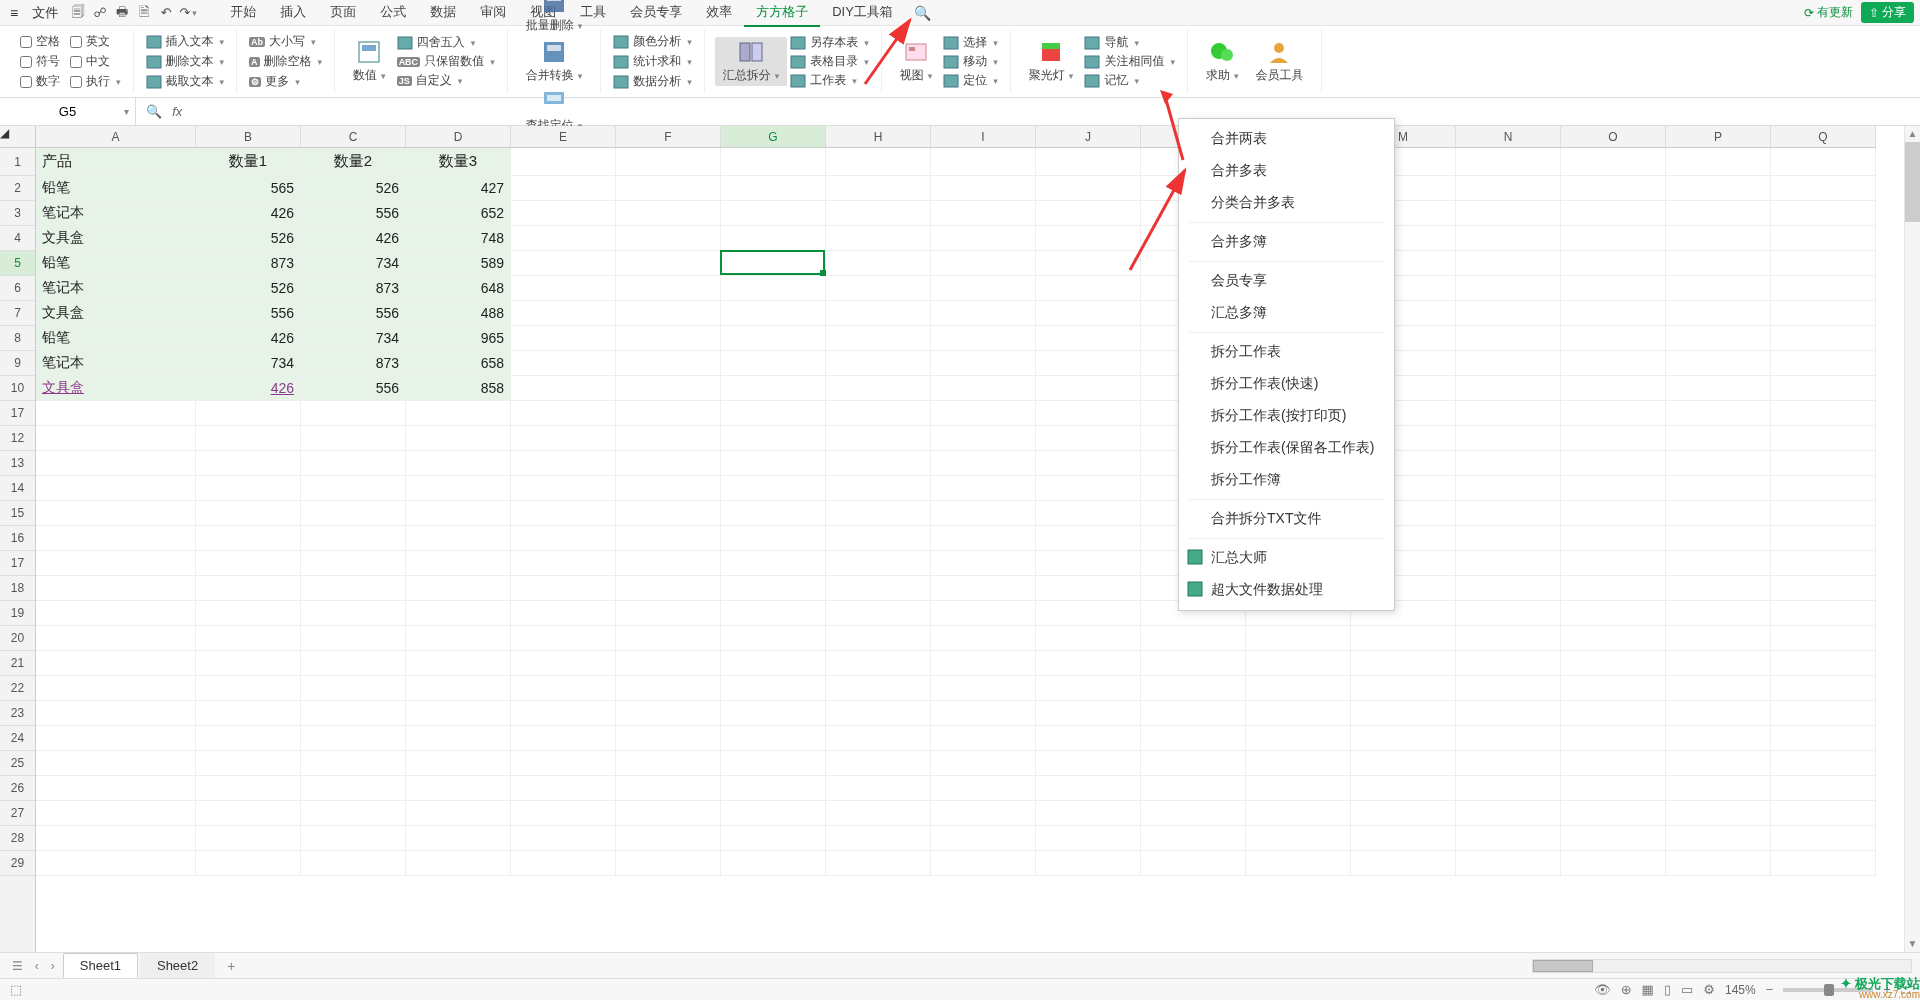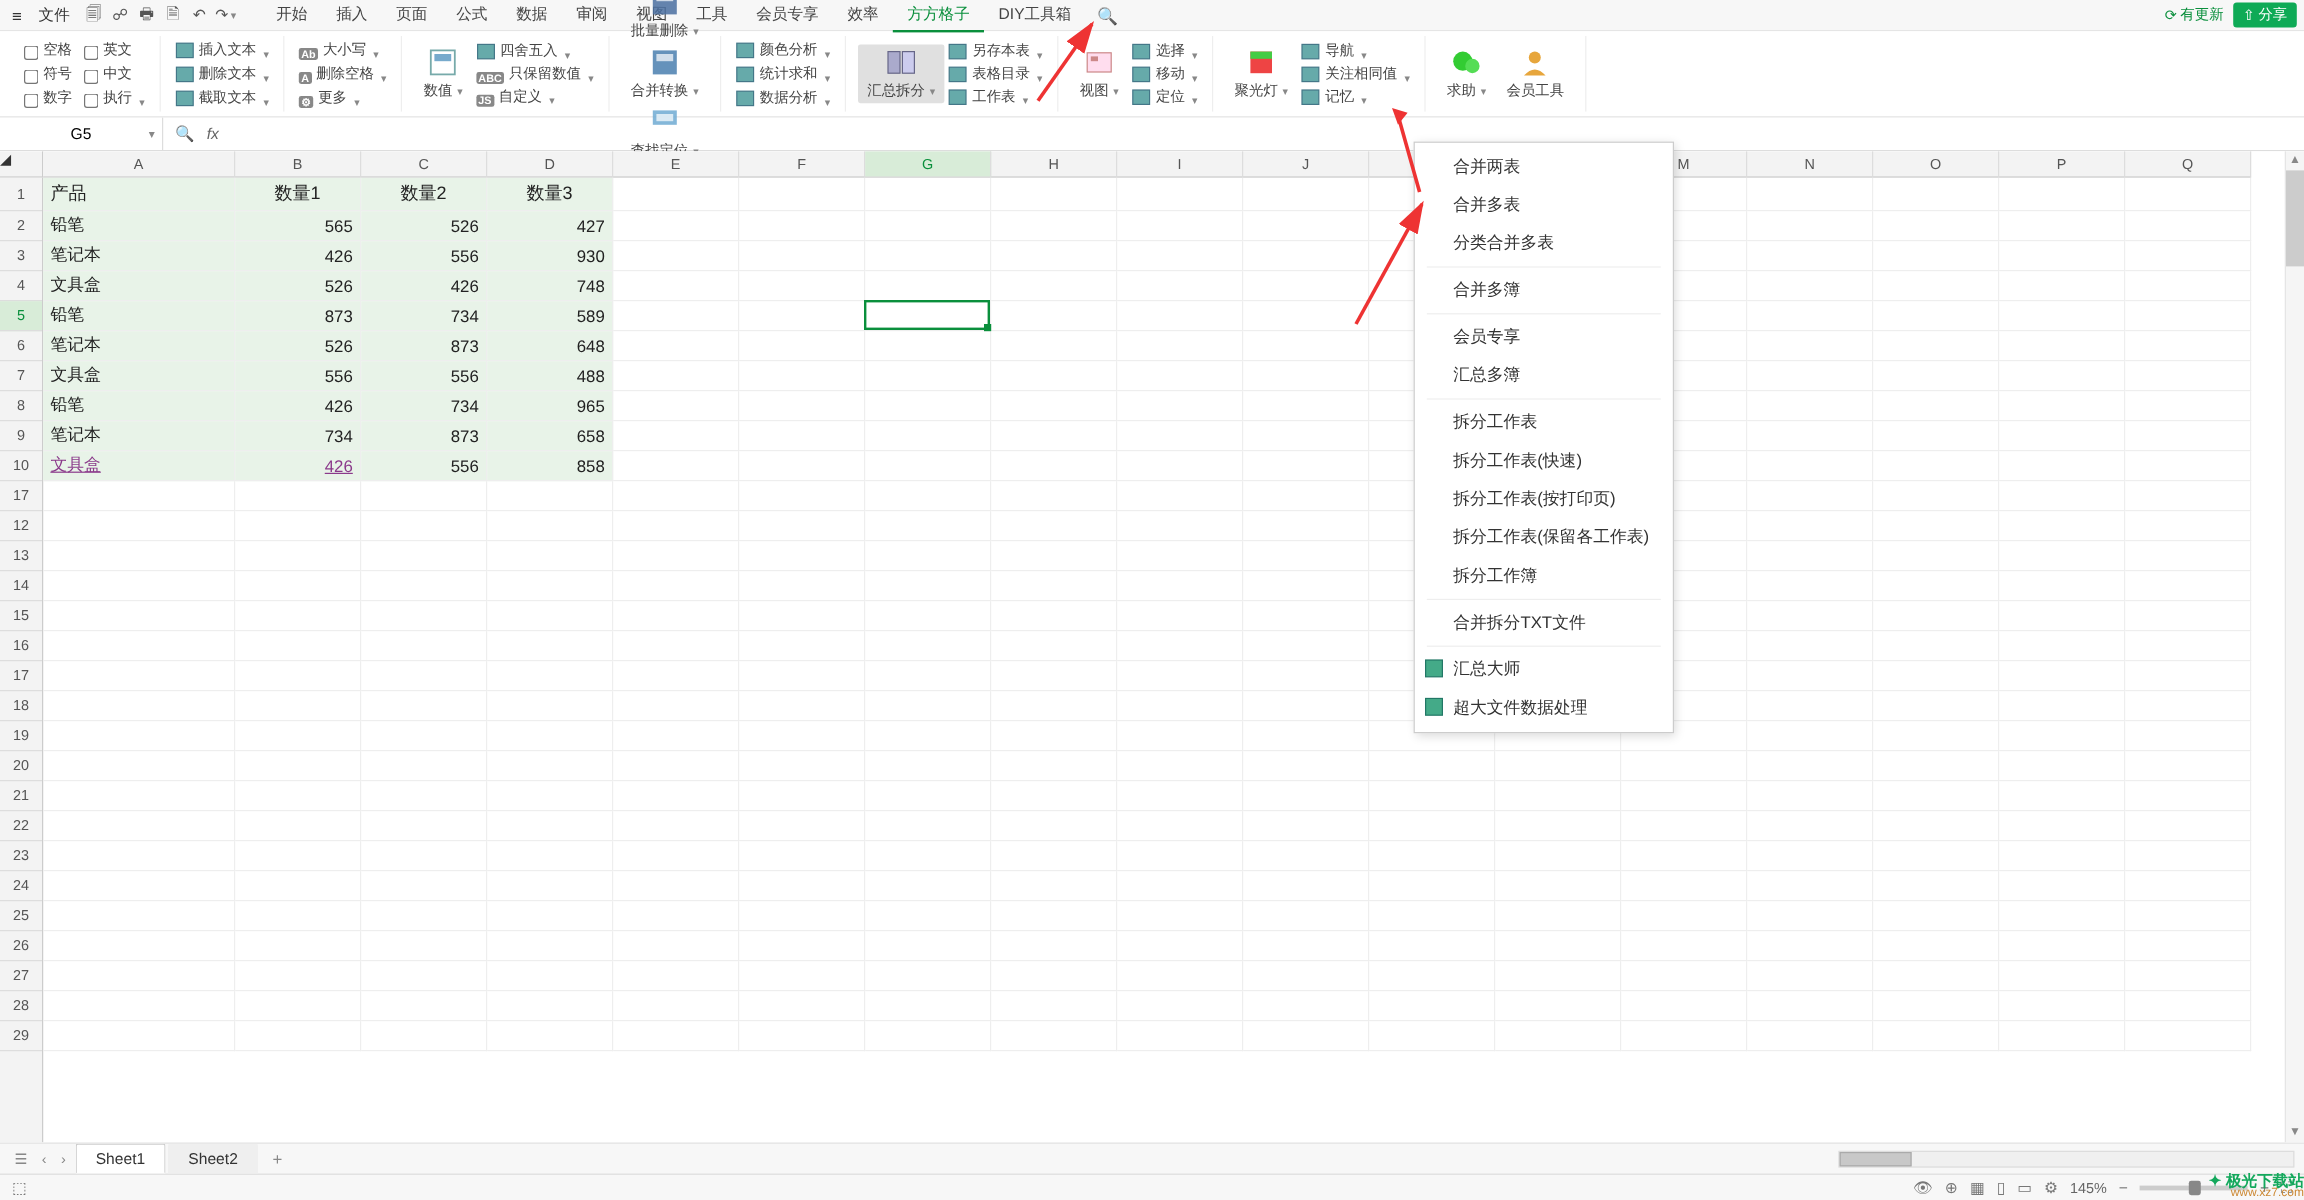--- a/index.html
+++ b/index.html
@@ -15,21 +15,21 @@
   .title-bar .tab { padding: 4px 12px; font-size: 13px; cursor: pointer; color:#444;}
   .title-bar .tab.active { color: #0a8f3c; border-bottom: 2px solid #0a8f3c; }
   .title-bar .right { margin-left: auto; display: flex; align-items: center; gap: 8px; }
   .update-btn { color: #0a8f3c; font-size: 12px; display:flex; align-items:center; gap:3px; cursor:pointer;}
   .share-btn { background: #0eaa56; color: #fff; padding: 2px 8px; border-radius: 3px; font-size: 12px; cursor:pointer; display:flex; align-items:center; gap:3px;}
   .search-tab { font-size: 14px; padding: 0 10px; cursor:pointer; color:#888;}
   
   
   .ribbon { height: 72px; background: #fff; border-bottom: 1px solid #ddd; display: flex; align-items: stretch; padding: 4px 8px; gap: 0; }
   .ribbon-group { display: flex; flex-direction: column; padding: 2px 10px; border-right: 1px solid #eee; justify-content: center; gap:1px;}
-  .ribbon-item { display: flex; align-items: flex-end; gap: 4px; font-size: 12px; color: #444; padding: 1px 2px; cursor: pointer; white-space: nowrap; }
+  .ribbon-item { display: flex; align-items: center; gap: 4px; font-size: 12px; color: #444; padding: 1px 2px; cursor: pointer; white-space: nowrap; }
   .ribbon-item input[type=checkbox] { width:12px; height:12px; }
   .ribbon-big { display: flex; flex-direction: column; align-items: center; justify-content: center; padding: 2px 8px; cursor: pointer; gap:2px;}
   .ribbon-big .icon { width: 26px; height: 26px; display:flex; align-items:center; justify-content:center;}
   .ribbon-big .lbl { font-size: 12px; color:#444; display:flex; align-items:center; gap:2px;}
   .ribbon-row { display: flex; gap:6px; }
   .chev { font-size: 9px; color:#888; margin-left:2px;}
   .ribbon-item .mini-icon { width:16px; height:16px; display:inline-flex; align-items:center; justify-content:center;}
   .active-ribbon { background:#e0e0e0; border-radius:2px;}
   
   
@@ -507,21 +507,21 @@
             <div class="cell" style="width: 105px;"></div>
             <div class="cell" style="width: 105px;"></div>
             <div class="cell" style="width: 105px;"></div>
             <div class="cell" style="width: 105px;"></div>
             <div class="cell" style="width: 105px;"></div>
           </div>
           <div class="data-row">
             <div class="cell hl" style="width: 160px;">笔记本</div>
             <div class="cell hl num" style="width: 105px;">426</div>
             <div class="cell hl num" style="width: 105px;">556</div>
-            <div class="cell hl num" style="width: 105px;">930</div>
+            <div class="cell hl num" style="width: 105px;">652</div>
             <div class="cell" style="width: 105px;"></div>
             <div class="cell" style="width: 105px;"></div>
             <div class="cell" style="width: 105px;"></div>
             <div class="cell" style="width: 105px;"></div>
             <div class="cell" style="width: 105px;"></div>
             <div class="cell" style="width: 105px;"></div>
             <div class="cell" style="width: 105px;"></div>
             <div class="cell" style="width: 105px;"></div>
             <div class="cell" style="width: 105px;"></div>
             <div class="cell" style="width: 105px;"></div>

